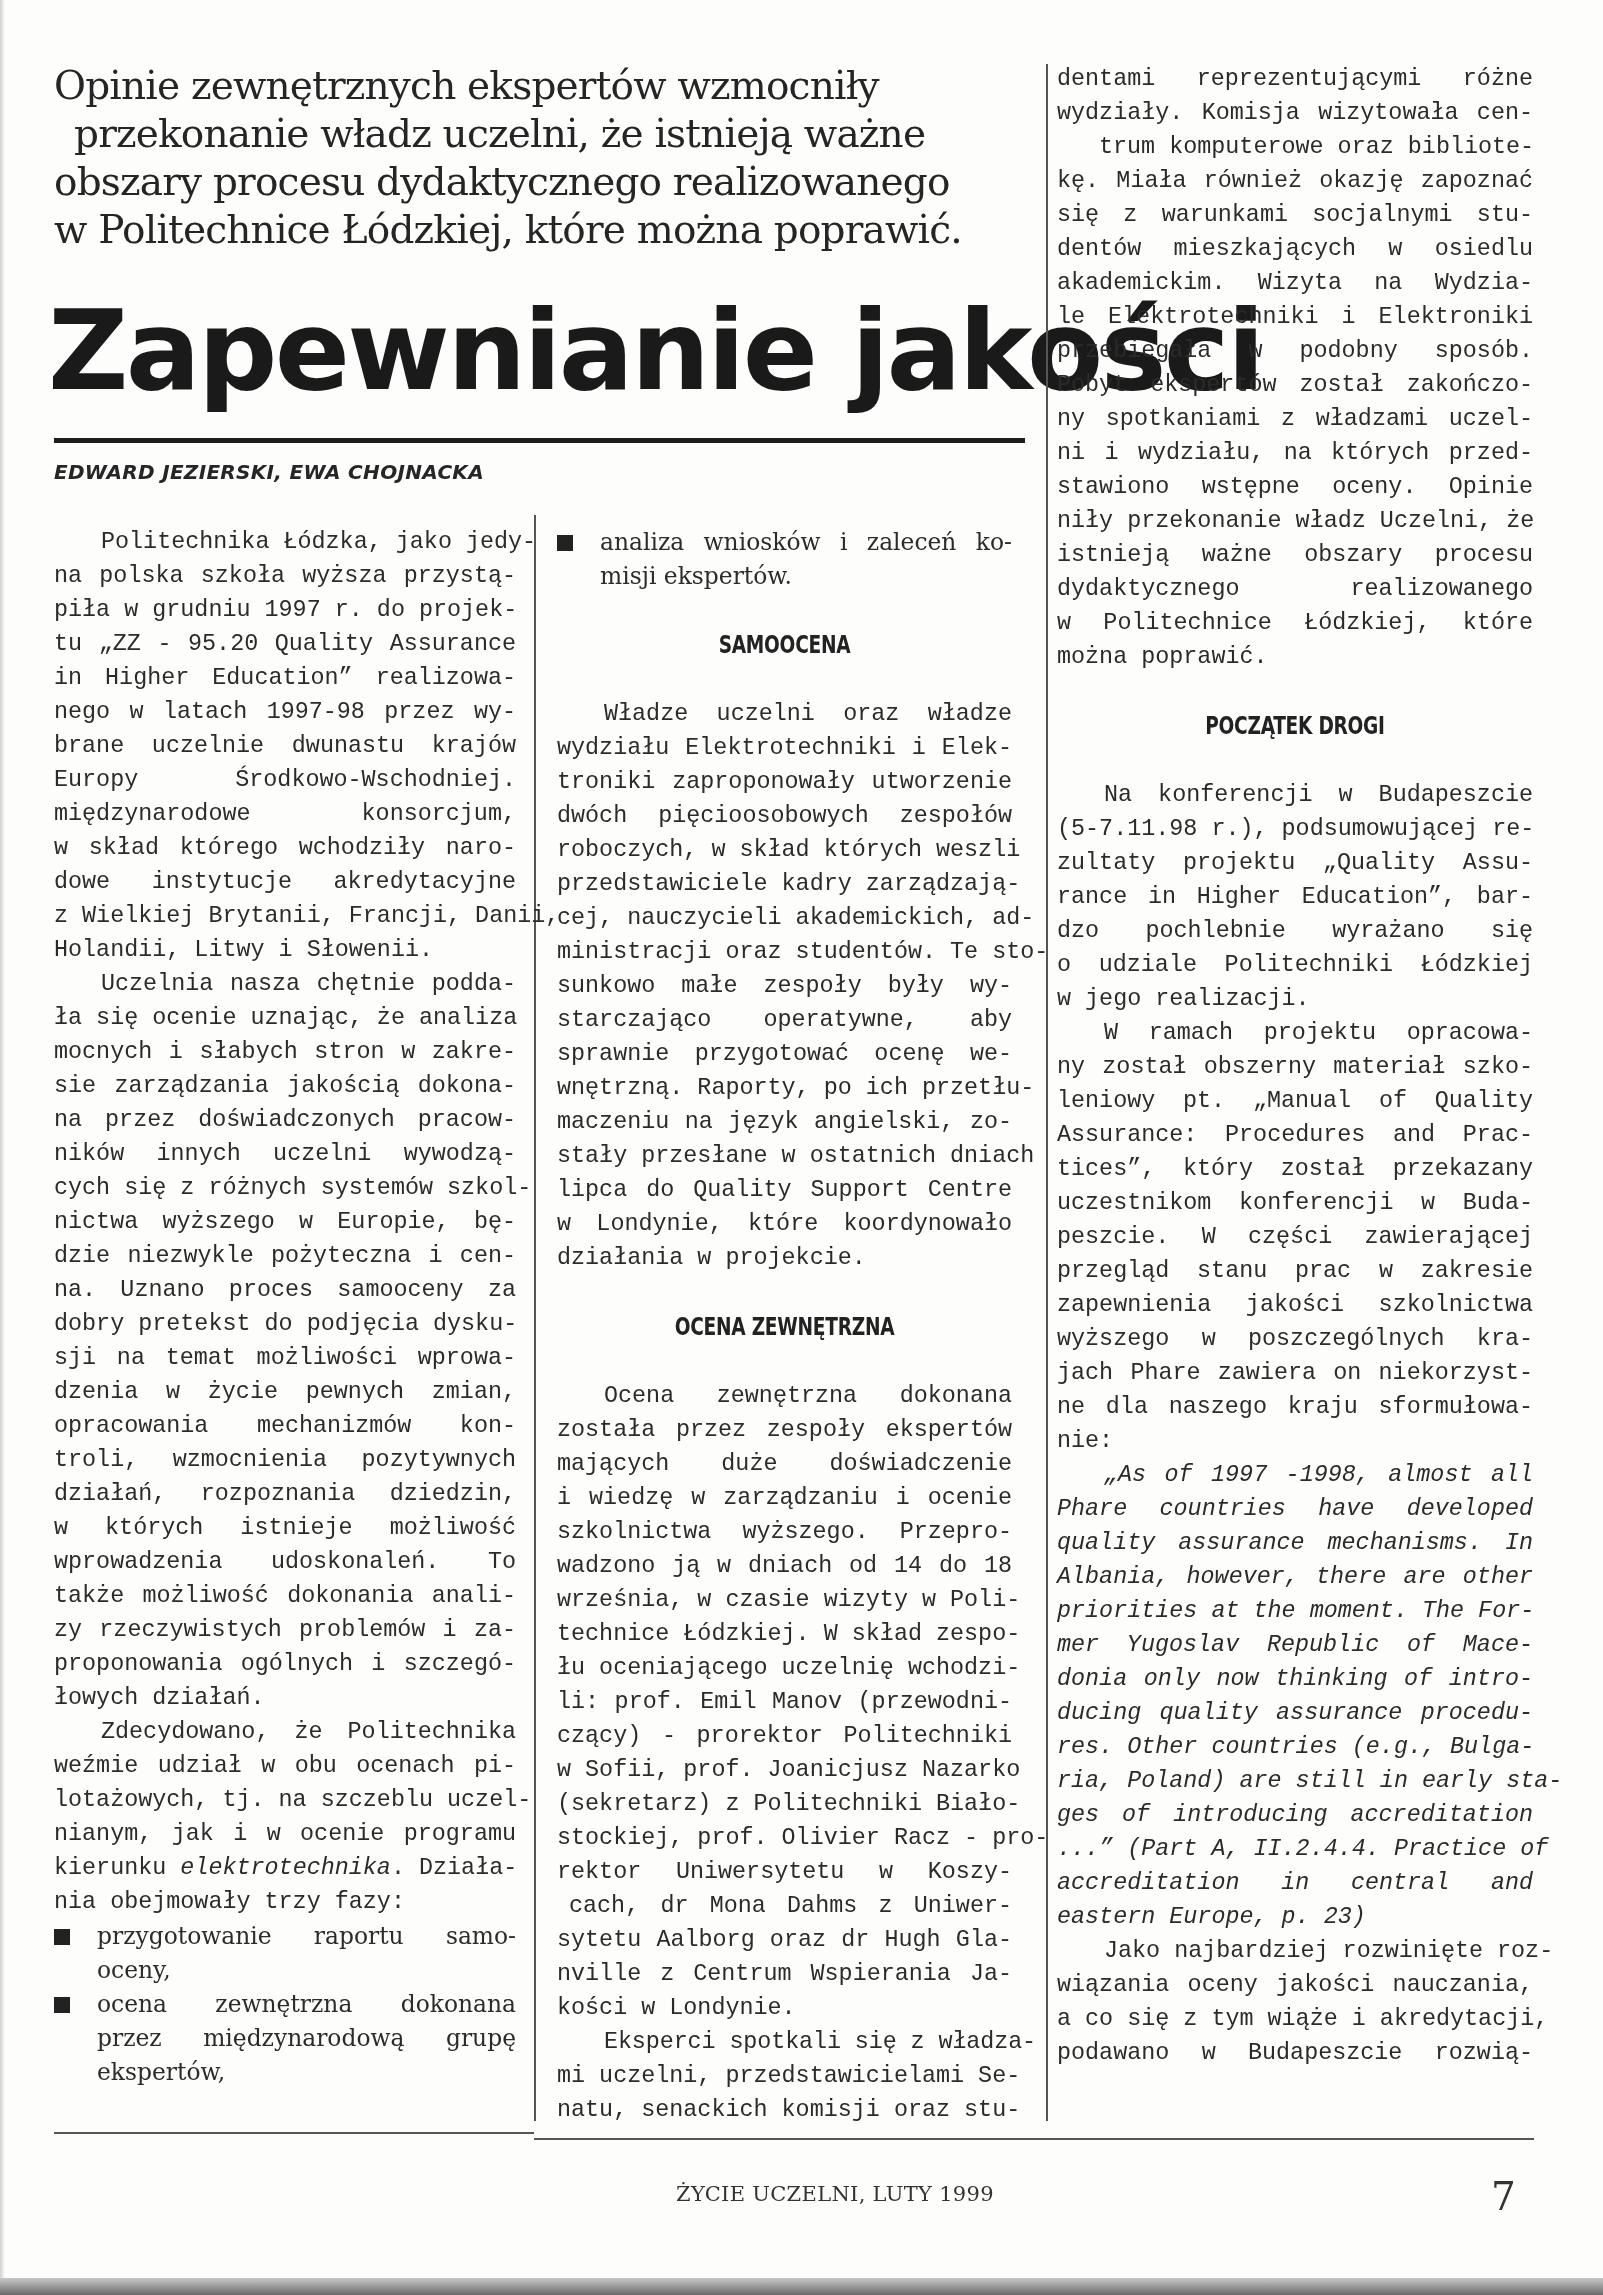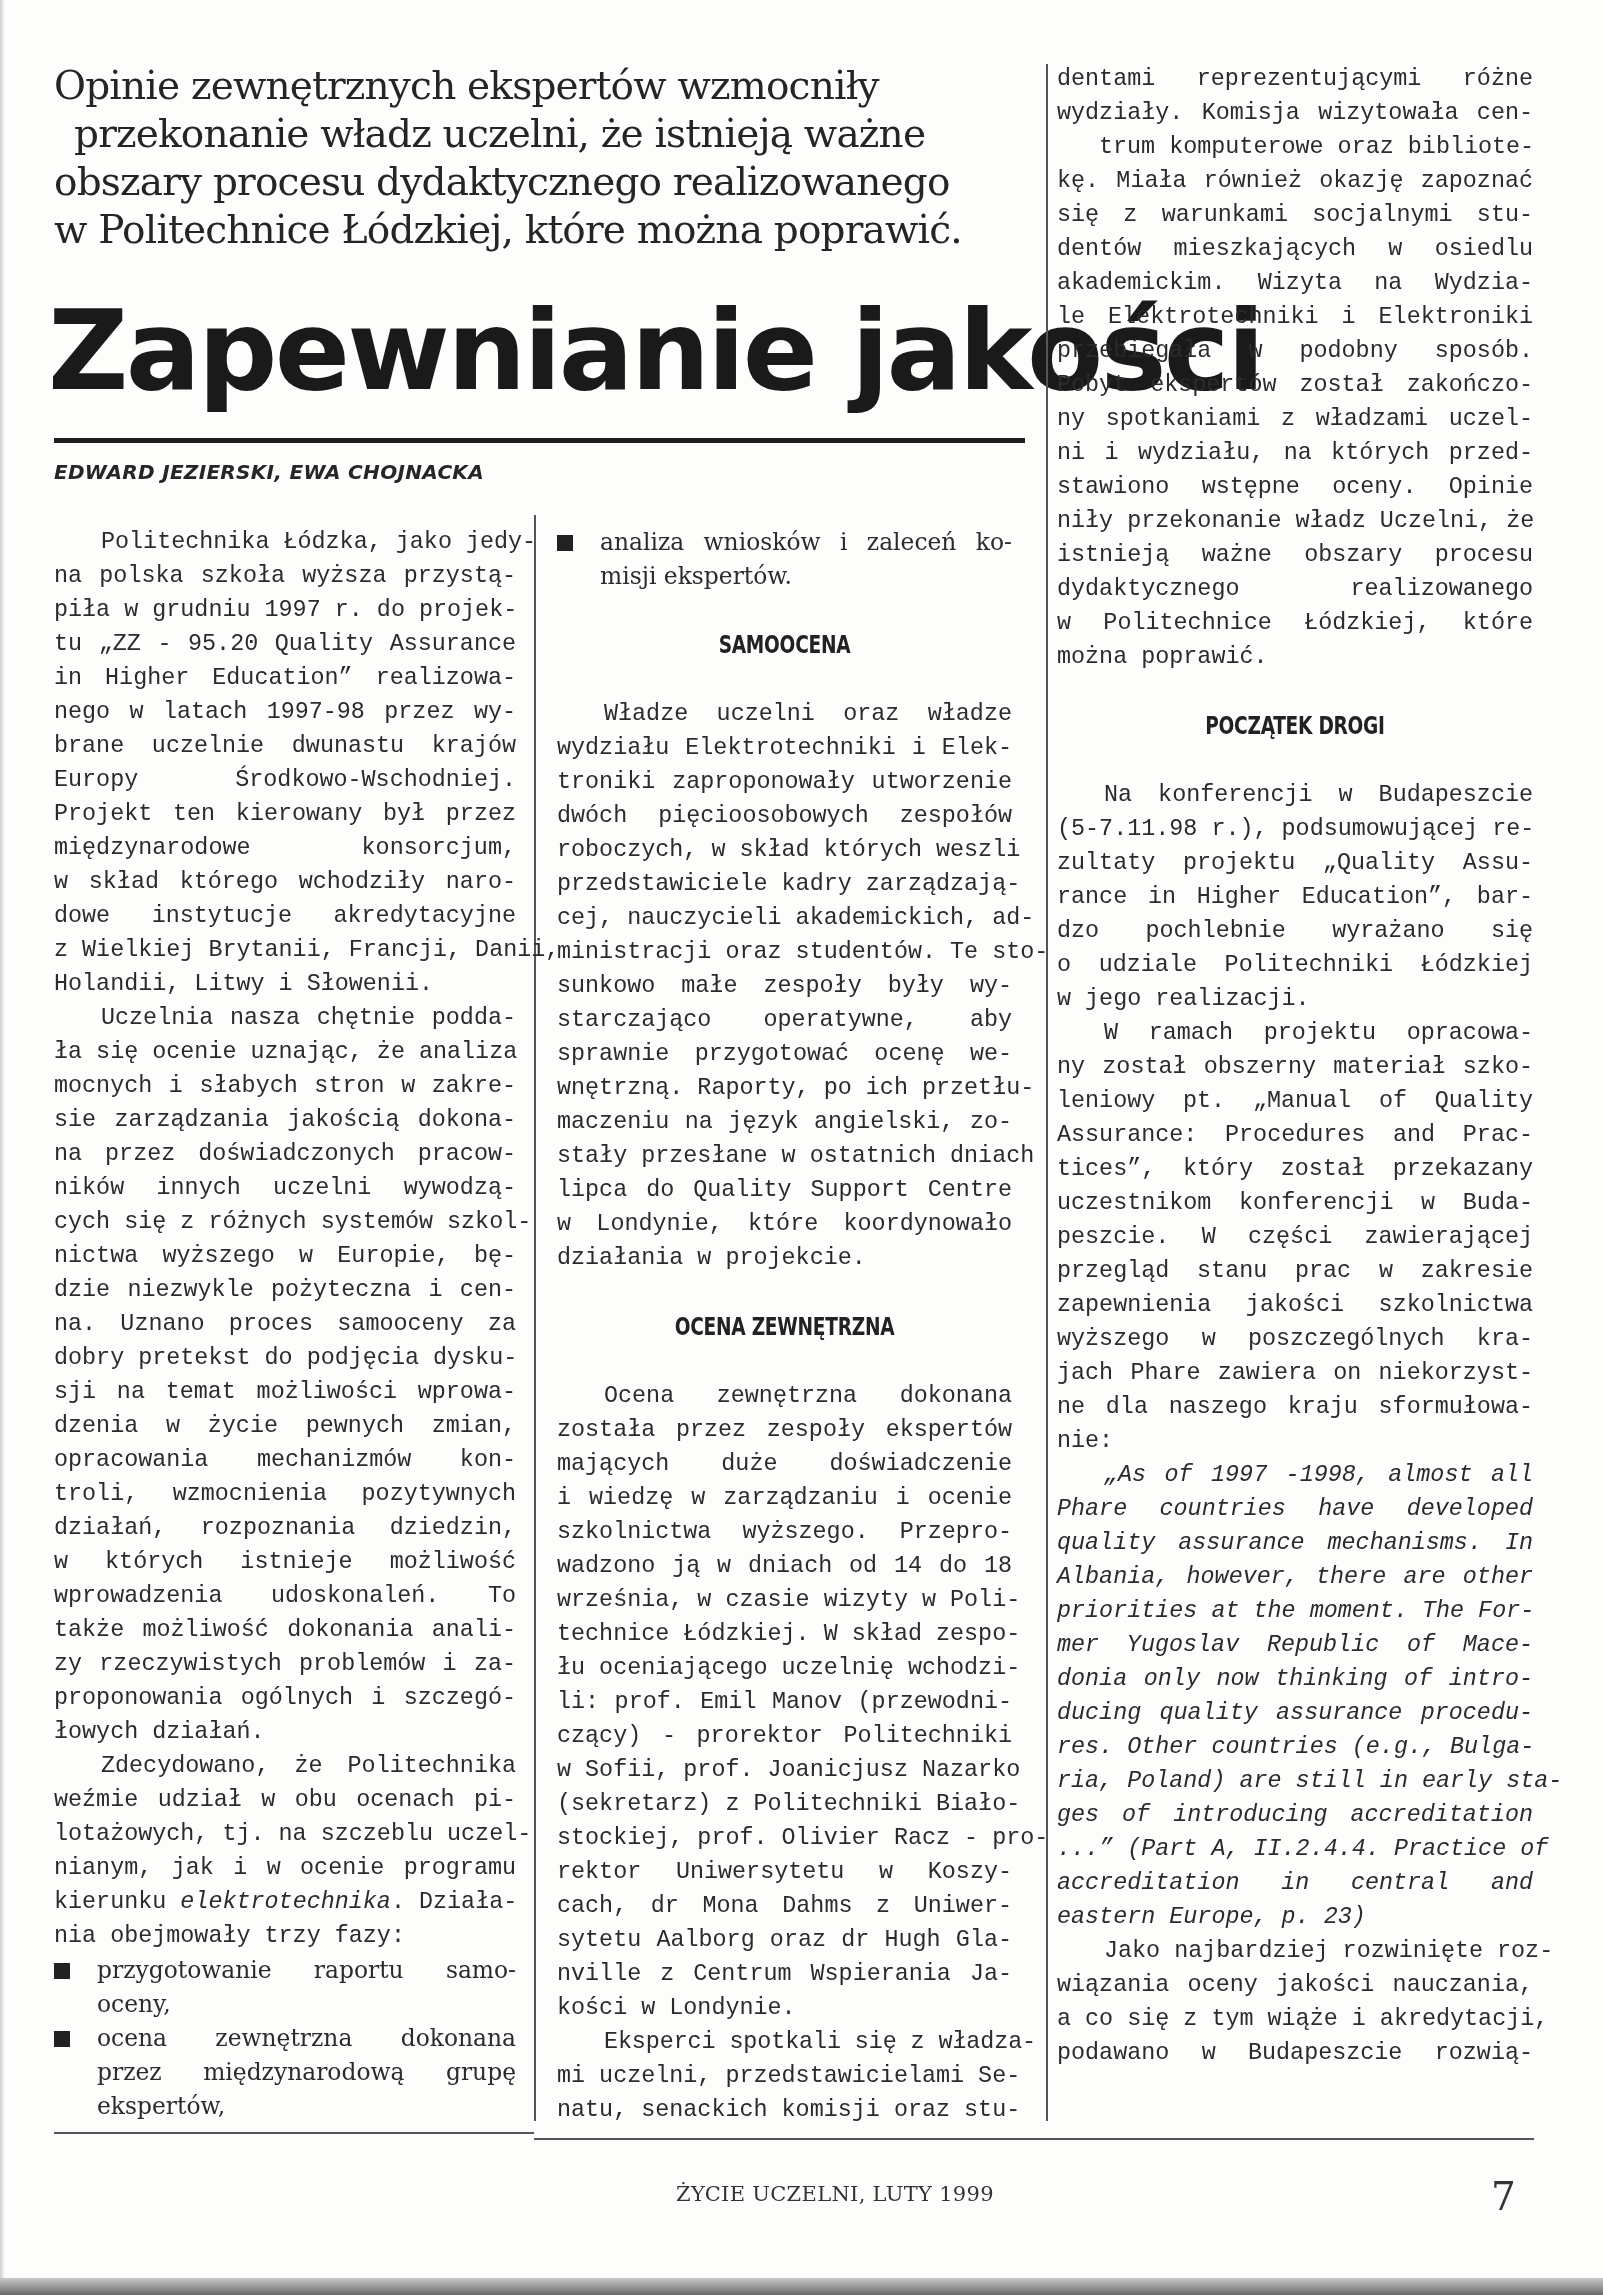--- a/index.html
+++ b/index.html
@@ -61,21 +61,20 @@
 <div class="abs col col1" id="col1">
     <p>
       <span class="line indent" style="display: block;">Politechnika Łódzka, jako jedy-</span>
       <span class="line" style="display: block;">na polska szkoła wyższa przystą-</span>
       <span class="line" style="display: block;">piła w grudniu 1997 r. do projek-</span>
       <span class="line" style="display: block;">tu „ZZ - 95.20 Quality Assurance</span>
       <span class="line" style="display: block;">in Higher Education” realizowa-</span>
       <span class="line" style="display: block;">nego  w latach 1997-98 przez wy-</span>
       <span class="line" style="display: block;">brane uczelnie dwunastu krajów</span>
       <span class="line" style="display: block;">Europy Środkowo-Wschodniej.</span>
-      <span class="line" style="display: block;">Projekt ten kierowany był przez</span>
       <span class="line" style="display: block;">międzynarodowe konsorcjum,</span>
       <span class="line" style="display: block;">w skład którego wchodziły naro-</span>
       <span class="line" style="display: block;">dowe instytucje akredytacyjne</span>
       <span class="line" style="display: block;">z Wielkiej Brytanii, Francji, Danii,</span>
       <span class="line last" style="display: block;">Holandii, Litwy i Słowenii.</span>
     </p>
     <p>
       <span class="line indent" style="display: block;">Uczelnia nasza chętnie podda-</span>
       <span class="line" style="display: block;">ła się ocenie uznając, że analiza</span>
       <span class="line" style="display: block;">mocnych i słabych stron w zakre-</span>
@@ -156,21 +155,21 @@
       <span class="line" style="display: block;">wadzono ją w dniach od 14 do 18</span>
       <span class="line" style="display: block;">września, w czasie wizyty w Poli-</span>
       <span class="line" style="display: block;">technice Łódzkiej. W skład zespo-</span>
       <span class="line" style="display: block;">łu oceniającego uczelnię wchodzi-</span>
       <span class="line" style="display: block;">li: prof. Emil Manov (przewodni-</span>
       <span class="line" style="display: block;">czący) - prorektor Politechniki</span>
       <span class="line" style="display: block;">w Sofii, prof. Joanicjusz Nazarko</span>
       <span class="line" style="display: block;">(sekretarz)  z Politechniki Biało-</span>
       <span class="line" style="display: block;">stockiej, prof. Olivier Racz - pro-</span>
       <span class="line" style="display: block;">rektor Uniwersytetu w Koszy-</span>
-      <span class="line" style="display: block;">cach, dr Mona Dahms z Uniwer-</span>
+      <span class="line" style="display: block; margin-left: 12px;">cach, dr Mona Dahms z Uniwer-</span>
       <span class="line" style="display: block;">sytetu Aalborg oraz  dr Hugh Gla-</span>
       <span class="line" style="display: block;">nville z Centrum Wspierania Ja-</span>
       <span class="line last" style="display: block;">kości  w Londynie.</span>
     </p>
     <p>
       <span class="line indent" style="display: block; letter-spacing: -0.1px;">Eksperci  spotkali się z władza-</span>
       <span class="line" style="display: block;">mi uczelni, przedstawicielami Se-</span>
       <span class="line last" style="display: block;">natu, senackich komisji  oraz stu-</span>
     </p>
   </div>

